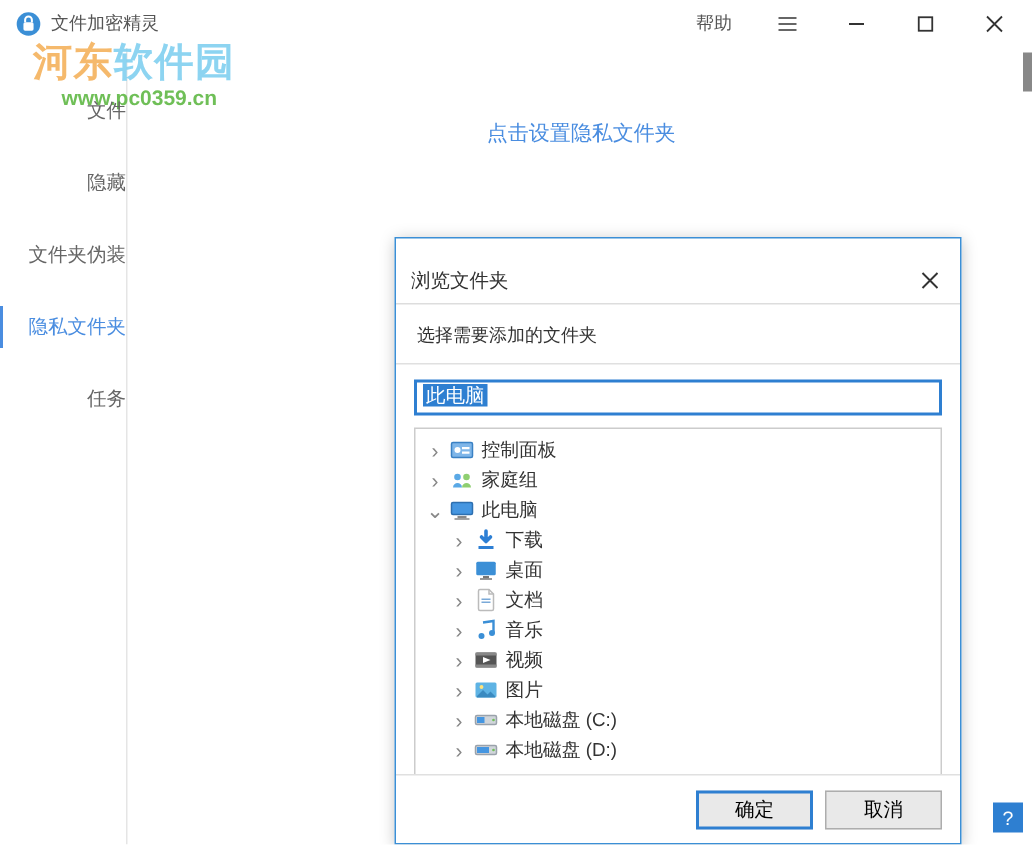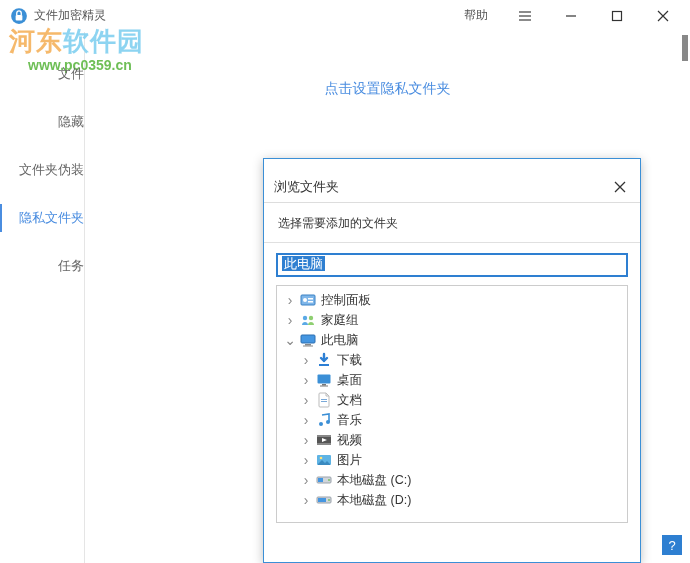--- a/index.html
+++ b/index.html
@@ -5,21 +5,21 @@
 * { margin: 0; padding: 0; box-sizing: border-box; font-family: "Microsoft YaHei", "Segoe UI", sans-serif; }
 body { width: 690px; height: 563px; background: #fff; position: relative; overflow: hidden; }
 
 .titlebar { height: 32px; display: flex; align-items: center; padding: 0 4px; border-bottom: 1px solid transparent; }
 .titlebar .app-icon { width: 18px; height: 18px; margin: 0 6px; }
 .titlebar .app-title { font-size: 12px; color: #555; flex: 0 0 auto; }
 .titlebar .spacer { flex: 1; }
 .titlebar .tb-btn { width: 46px; height: 32px; display: flex; align-items: center; justify-content: center; font-size: 12px; color: #555; cursor: pointer; }
 .titlebar .tb-txt { width: auto; padding: 0 14px; }
 
-.watermark { position: absolute; top: 24px; left: 9px; pointer-events: none; z-index: 0; }
+.watermark { position: absolute; top: 24px; left: 22px; pointer-events: none; z-index: 0; }
 .watermark .cn { font-size: 26px; font-weight: bold; color: #81d0f0; letter-spacing: 1px; opacity: 0.9; }
 .watermark .cn .orange { color: #f5b25d; }
 .watermark .url { font-size: 14px; color: #6fbf57; font-weight: bold; margin-top: -2px; margin-left: 19px; }
 
 .main { display: flex; height: calc(100% - 32px); }
 .sidebar { width: 85px; border-right: 1px solid #e5e5e5; display: flex; flex-direction: column; padding-top: 18px; }
 .side-item { height: 48px; display: flex; align-items: center; justify-content: flex-end; font-size: 13px; color: #666; cursor: pointer; position: relative; }
 .side-item.active { color: #4a8de0; padding-left: 15px; }
 .side-item.active::before { content: ""; position: absolute; left: 0; top: 10px; bottom: 10px; width: 2px; background: #4a8de0; }
 
@@ -250,15 +250,19 @@
             <svg width="16" height="16" viewBox="0 0 16 16">
               <rect x="1" y="5" width="14" height="6" rx="1" fill="#d0d5da" stroke="#9aa2ab"></rect>
               <rect x="2" y="6" width="8" height="4" fill="#4596e1"></rect>
               <circle cx="13" cy="8" r="0.9" fill="#6fbf57"></circle>
             </svg>
           </span>
           <span>本地磁盘 (D:)</span>
         </div>
       </div>
   </div>
+  <div class="dlg-footer">
+    <button class="dlg-btn primary">确定</button>
+    <button class="dlg-btn">取消</button>
+  </div>
 </div>
 
 <div class="help-box">?</div>
 
 </body></html>

